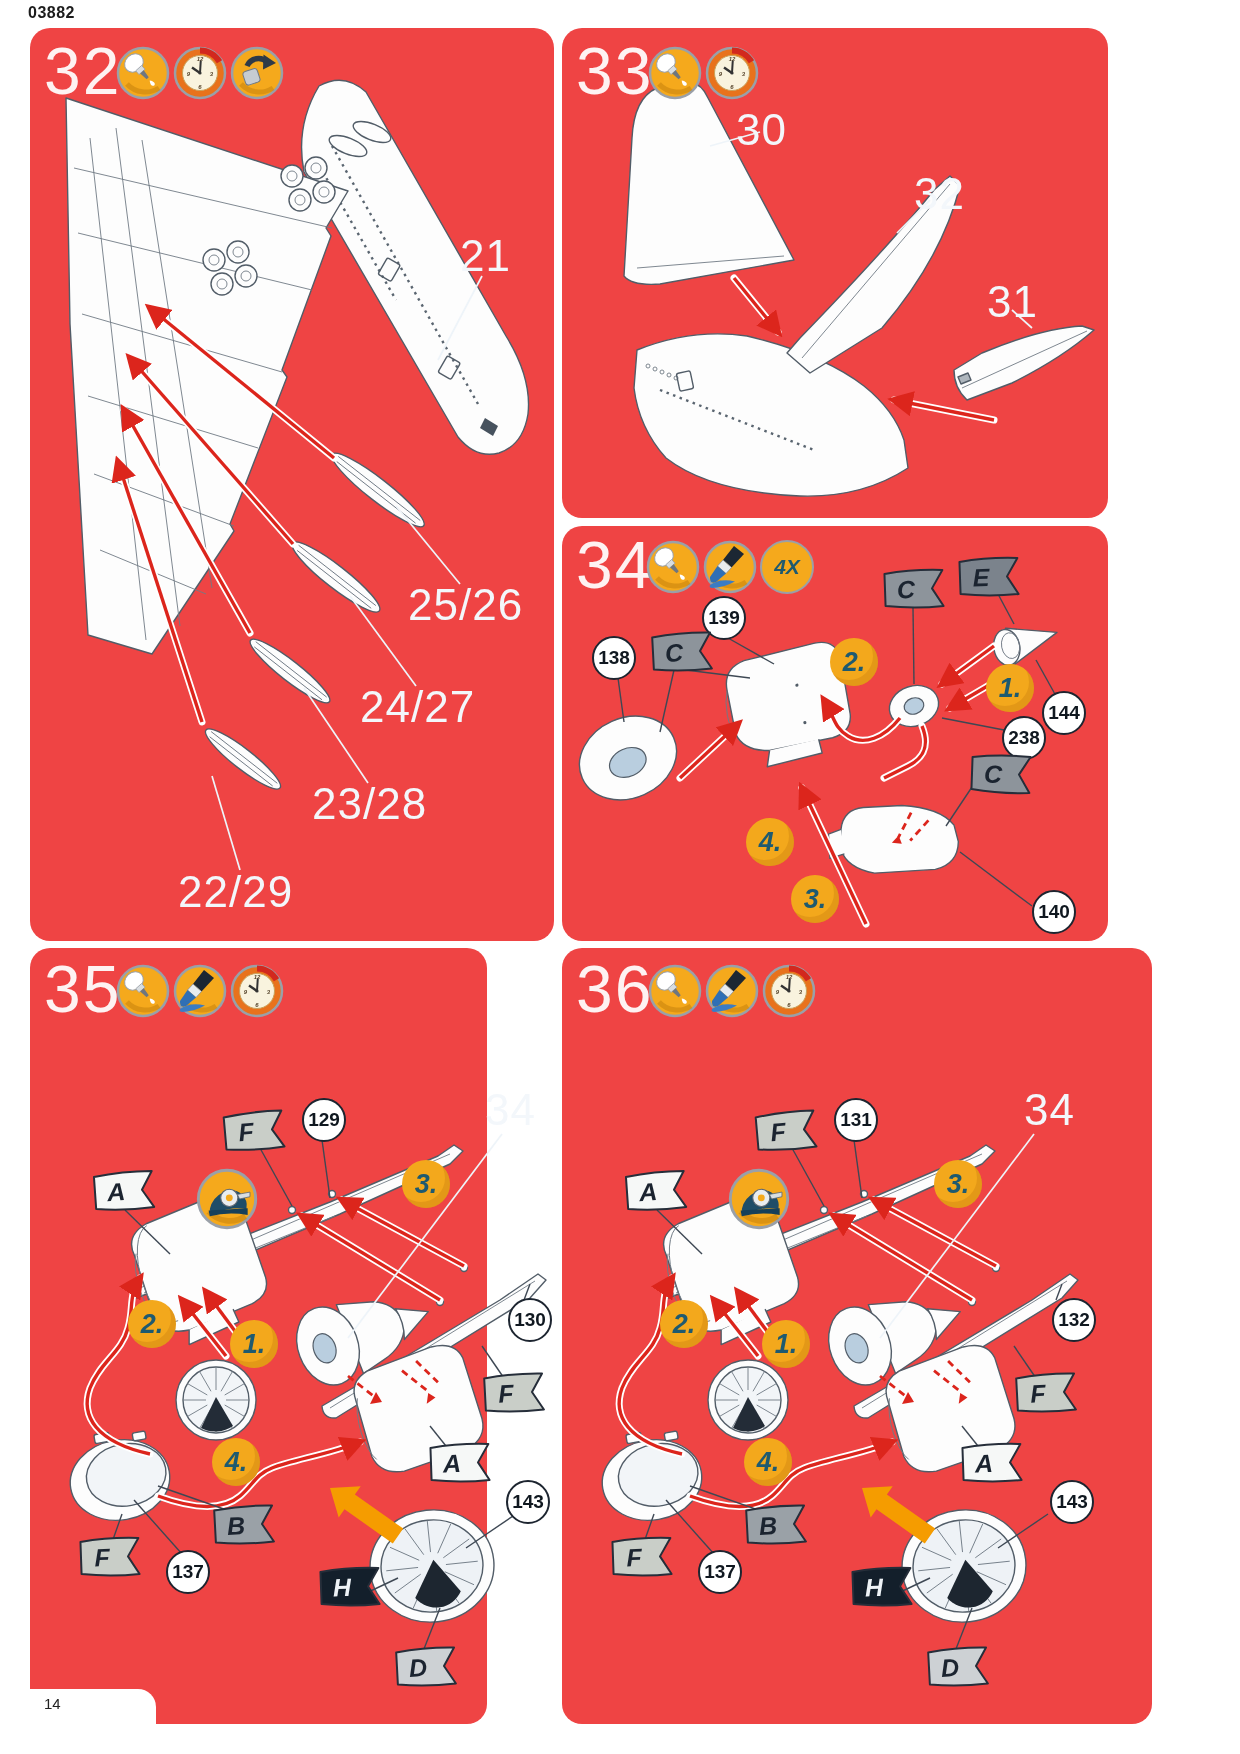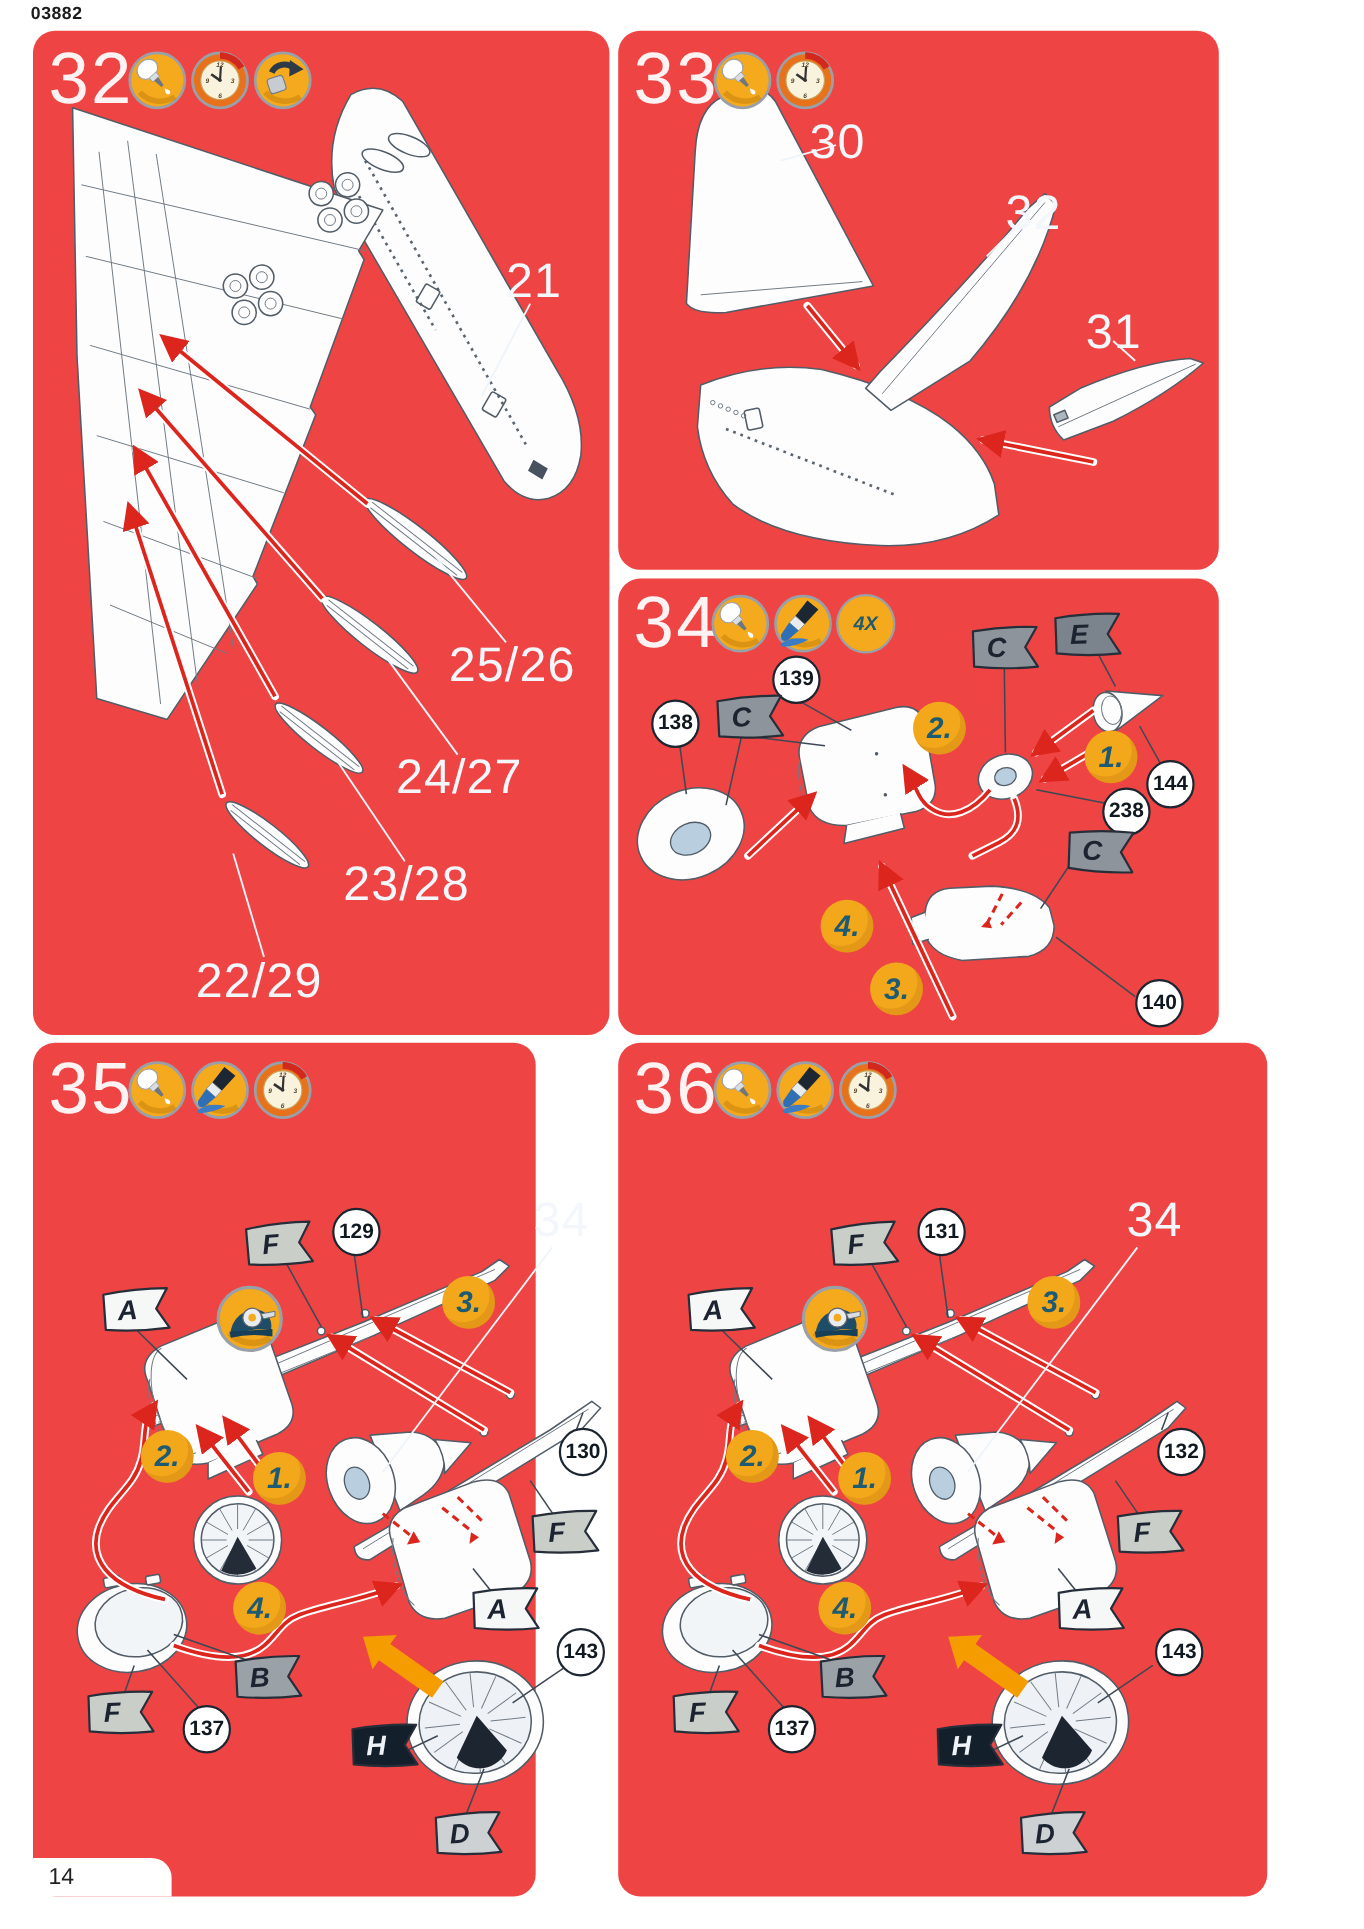--- a/index.html
+++ b/index.html
@@ -5,21 +5,21 @@
   html,body{margin:0;padding:0;background:#ffffff;}
   body{width:1240px;height:1754px;position:relative;font-family:"Liberation Sans",sans-serif;overflow:hidden;}
   .panel{position:absolute;background:#ef4444;border-radius:20px;}
   .kitcode{position:absolute;top:4px;left:28px;font-size:16px;font-weight:700;color:#1c1c1c;letter-spacing:.5px;}
   .stepnum{position:absolute;color:rgba(255,255,255,.93);font-size:66px;font-weight:400;letter-spacing:2px;line-height:1;}
   .art{position:absolute;left:0;top:0;}
   .icirc{position:absolute;width:54px;height:54px;}
   .icirc svg{width:54px;height:54px;display:block;}
   .icbg{fill:#f5a91c;stroke:#9aa0a8;stroke-width:2.5;}
   .icsh{fill:none;stroke:rgba(160,95,0,.30);stroke-width:5;}
-  .badge{width:54px;height:54px;border-radius:50%;background:#f5a91c;border:2.5px solid #9aa0a8;box-sizing:border-box;display:flex;align-items:center;justify-content:center;font-size:18px;font-weight:700;font-style:italic;color:#1e5a70;}
+  .badge{width:54px;height:54px;border-radius:50%;background:#f5a91c;border:2.5px solid #9aa0a8;box-sizing:border-box;display:flex;align-items:center;justify-content:center;font-size:21px;font-weight:700;font-style:italic;color:#1e5a70;}
   .clknum{font-size:6px;font-weight:700;font-style:italic;fill:#55432a;text-anchor:middle;}
   .pcirc{position:absolute;width:40px;height:40px;border-radius:50%;background:#fff;border:2.5px solid #1d2530;box-sizing:content-box;color:#101820;font-size:19px;font-weight:700;display:flex;align-items:center;justify-content:center;}
   .sdot{position:absolute;width:48px;height:48px;border-radius:50%;background:#f3a81c;color:#1e5a70;display:flex;align-items:center;justify-content:center;font-size:27px;font-weight:700;font-style:italic;box-shadow:inset -5px -6px 0 rgba(185,110,10,.28);}
   .flag{position:absolute;width:64px;height:42px;}
   .flag svg{position:absolute;left:0;top:0;width:64px;height:42px;}
   .flag-shape{stroke:#262e3a;stroke-width:2;stroke-linejoin:round;}
   .flag-letter{position:absolute;left:0;top:0;right:16px;bottom:0;display:flex;align-items:center;justify-content:center;font-size:25px;font-weight:700;font-style:italic;color:#1b2430;}
   .flag-A .flag-shape{fill:#f6f8f7}.flag-B .flag-shape{fill:#9aa1a7}.flag-C .flag-shape{fill:#8d949b}
   .flag-D .flag-shape{fill:#cdd1d4}.flag-E .flag-shape{fill:#7b838c}.flag-F .flag-shape{fill:#c9cec8}
   .flag-H .flag-shape{fill:#131f2b}.flag-H .flag-letter{color:#eef3f7}
@@ -27,21 +27,21 @@
   .part{fill:#fdfdfd;stroke:#525d68;stroke-width:1.4;stroke-linejoin:round;}
   .hole{fill:#b9cedf;stroke:#525d68;stroke-width:1.2;}
   .thin{fill:none;stroke:#707a85;stroke-width:.9;}
   .dots{fill:none;stroke:#5a6570;stroke-width:2.4;stroke-dasharray:2.5 4.5;}
   .lead line{stroke:#3e4854;stroke-width:1.4;}
   .wlead{stroke:#eef4f9;stroke-width:1.7;}
   .cas{fill:none;stroke:#ffffff;stroke-width:7;stroke-linecap:round;}
   .red{fill:none;stroke:#dc251c;stroke-width:3.4;}
   .dashred{fill:none;stroke:#dc251c;stroke-width:2.8;stroke-dasharray:7 5;}
   .pagenotch{position:absolute;left:30px;top:1689px;width:126px;height:35px;background:#fff;border-top-right-radius:18px;}
-  .pagenum{position:absolute;left:44px;top:1695px;font-size:21px;color:#222;}
+  .pagenum{position:absolute;left:44px;top:1695px;font-size:15px;color:#222;}
 </style>
 </head>
 <body>
 
 <div class="kitcode">03882</div>
 
 <div class="panel" id="p32" style="left:30px;top:28px;width:524px;height:913px;">
   <svg class="art" width="524" height="913" viewBox="0 0 524 913">
     <defs>
         <marker id="m32" markerWidth="7.5" markerHeight="7.5" refX="5.5" refY="3.75" orient="auto">

